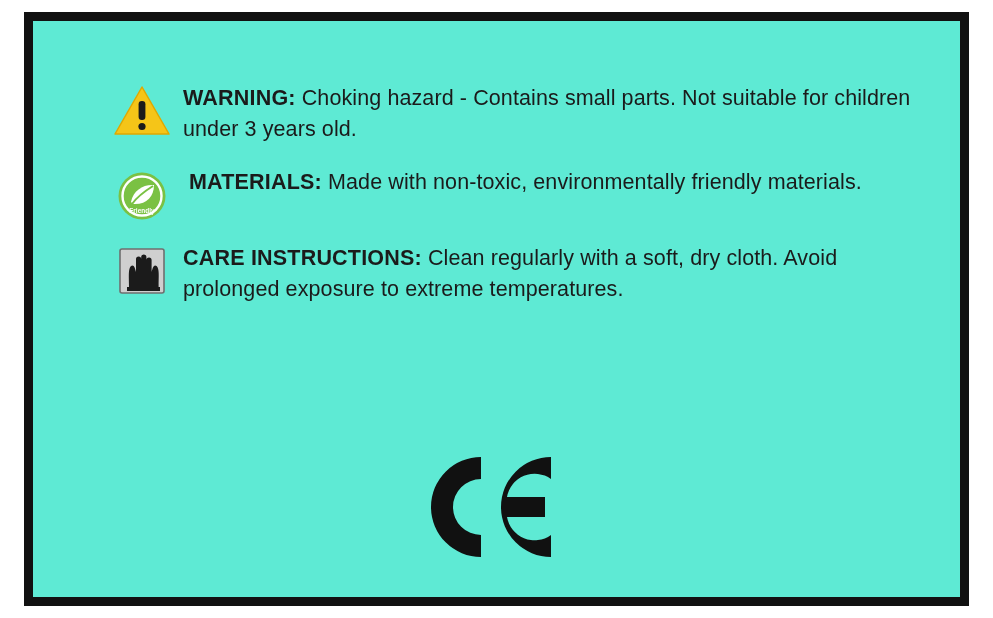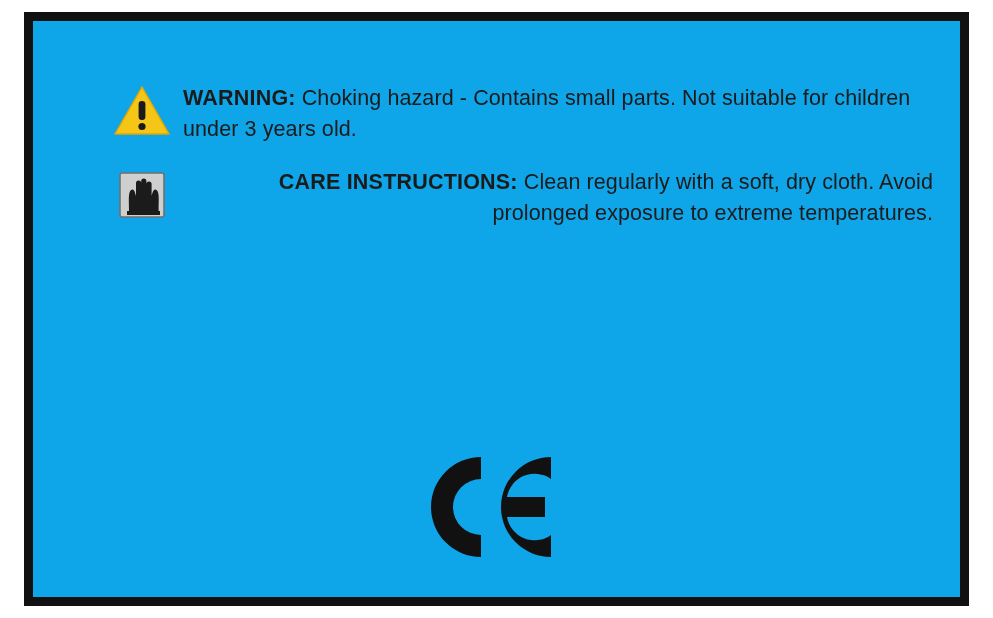--- a/index.html
+++ b/index.html
@@ -13,21 +13,21 @@
     font-family: "Liberation Sans", sans-serif;
     overflow: hidden;
   }
   .label-card {
     position: absolute;
     left: 24px;
     top: 12px;
     width: 945px;
     height: 594px;
     border: 9px solid #111111;
-    background: #0ea5e9;
+    background: #5eead4;
     box-sizing: border-box;
     text-decoration: underline;
   }
   .rows {
     position: absolute;
     left: 70px;
     top: 62px;
     width: 830px;
   }
   .row {
@@ -52,21 +52,21 @@
     padding-top: 0px;
   }
   .text-cell .term {
     font-weight: bold;
     letter-spacing: 0.2px;
   }
   
   .row-warning .text-cell { padding-left: 2px; }
   .row-materials .text-cell { padding-left: 8px; }
   .row-usage .text-cell { padding-left: 2px; }
-  .row-care .text-cell { padding-left: 2px; text-align: right; }
+  .row-care .text-cell { padding-left: 2px; }
 
   .row-materials .icon-cell { padding-top: 4px; }
   .row-usage .icon-cell { padding-top: 2px; }
   .row-care .icon-cell { padding-top: 4px; }
 
   .ce-mark {
     position: absolute;
     left: 0;
     right: 0;
     bottom: 26px;
@@ -87,20 +87,34 @@
           <path d="M29 2 L56 49 L2 49 Z" fill="#f5c518" stroke="#e0a800" stroke-width="1.5" stroke-linejoin="round"></path>
           <rect x="25.6" y="16" width="6.8" height="19" rx="3.2" fill="#1b1b1b"></rect>
           <circle cx="29" cy="41.5" r="3.6" fill="#1b1b1b"></circle>
         </svg>
       </div>
       <div class="text-cell">
         <span class="term">WARNING:</span><span> Choking hazard - Contains small parts. Not suitable for children under 3 years old.</span>
       </div>
     </div>
 
+    <div class="row row-materials">
+      <div class="icon-cell">
+        <svg class="icon" width="50" height="50" viewBox="0 0 50 50">
+          <circle cx="25" cy="25" r="23.5" fill="#7ac143"></circle>
+          <circle cx="25" cy="25" r="19.5" fill="none" stroke="#ffffff" stroke-width="2.4"></circle>
+          <path d="M14 31 C16 19, 27 13, 37 14 C37 26, 29 34, 16 33 Z" fill="#ffffff"></path>
+          <path d="M15 33 C20 26, 28 20, 36 15" fill="none" stroke="#7ac143" stroke-width="2"></path>
+          <text x="25" y="42" text-anchor="middle" font-family="Liberation Sans, sans-serif" font-size="6.5" font-weight="bold" fill="#ffffff">Friendly</text>
+        </svg>
+      </div>
+      <div class="text-cell">
+        <span class="term">MATERIALS:</span><span> Made with non-toxic, environmentally friendly materials.</span>
+      </div>
+    </div>
 
 
     <div class="row row-care">
       <div class="icon-cell">
         <svg class="icon" width="48" height="48" viewBox="0 0 48 48">
           <rect x="2" y="2" width="44" height="44" rx="2" fill="#cfcfcf" stroke="#6f6f6f" stroke-width="1.6"></rect>
           <path d="M11 40 C11 29, 10 22, 13 19 C16 17, 17 21, 18 25 L18 12 a2.6 2.6 0 0 1 5.2 0 L23.2 24 L23.2 10 a2.6 2.6 0 0 1 5.2 0 L28.4 24 L28.4 13 a2.6 2.6 0 0 1 5.2 0 L33.6 25 C34.6 21, 35.8 17, 38.6 19 C41.6 22, 40.6 29, 40.6 40 Z" fill="#1b1b1b"></path>
           <rect x="9" y="40" width="33" height="4" fill="#1b1b1b"></rect>
         </svg>
       </div>

